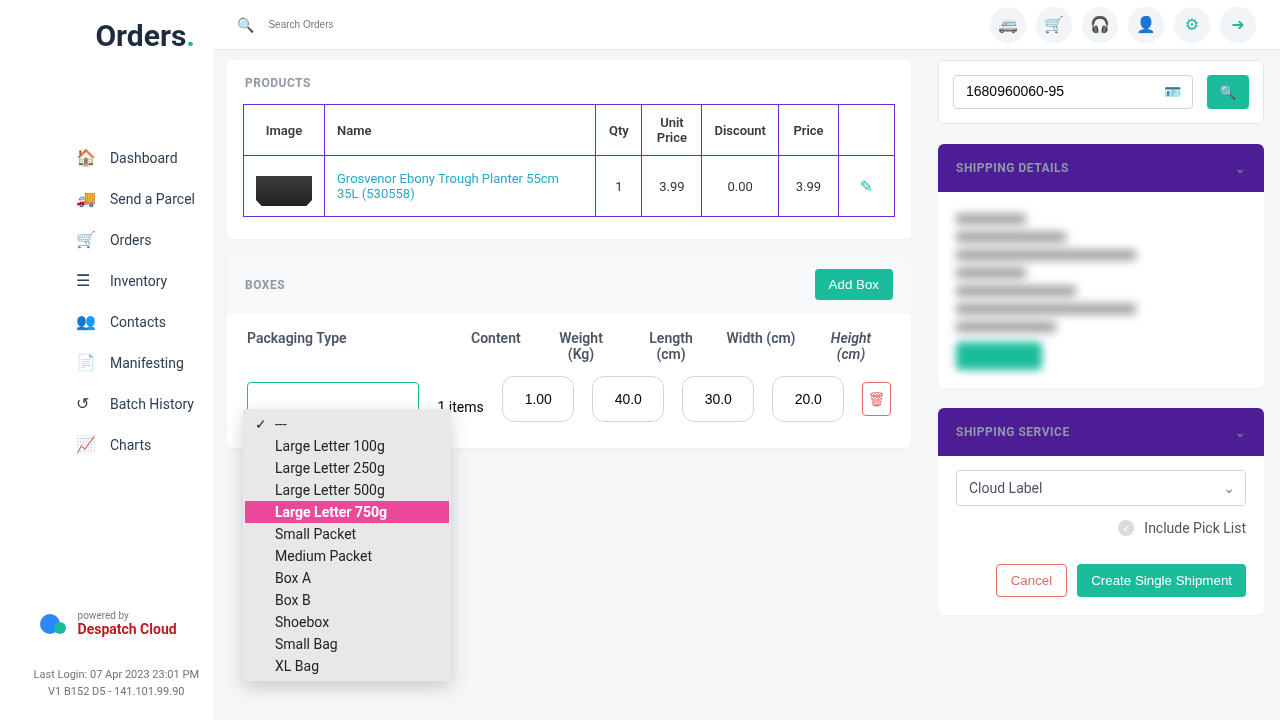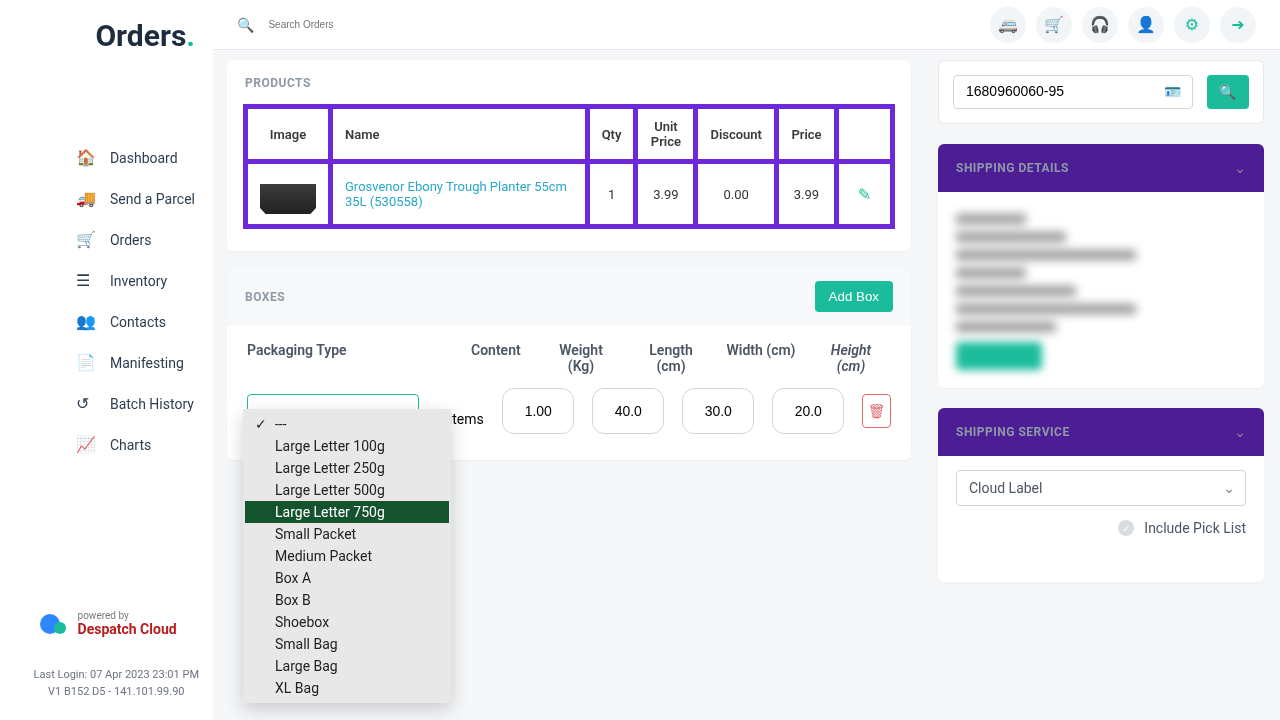--- a/index.html
+++ b/index.html
@@ -29,21 +29,21 @@
   .top-right { margin-left: auto; display: flex; gap: 10px; }
   .icon-btn { width: 36px; height: 36px; border-radius: 50%; background: #f1f5f7; display: flex; align-items: center; justify-content: center; color: #1abc9c; font-size: 16px; cursor: pointer; }
 
   .main { position: absolute; left: 227px; top: 60px; width: 684px; }
   .card { background: #fff; border-radius: 6px; margin-bottom: 16px; box-shadow: 0 1px 2px rgba(0,0,0,0.03); }
   .card-hd { padding: 16px 18px 14px 18px; display:flex; align-items:center; }
   .card-title { color: #8e9aa6; font-size: 12px; font-weight: 700; letter-spacing: 0.5px; }
   .card-body { padding: 0 16px 22px 16px; }
   
   table.products { width: 100%; border-collapse: collapse; }
-  table.products th, table.products td { border: 5px solid #6d28d9; padding: 10px 12px; font-size: 13px; }
+  table.products th, table.products td { border: 1px solid #6d28d9; padding: 10px 12px; font-size: 13px; }
   table.products th { color: #3a3a3a; font-weight: 600; background: #fff; text-align: center;}
   table.products th.left, table.products td.left { text-align: left; }
   .thumb { width: 56px; height: 40px; background: linear-gradient(#444,#222); clip-path: polygon(0 25%, 100% 25%, 100% 85%, 90% 100%, 10% 100%, 0 85%); margin: 0 auto; }
   .link { color: #2aa8c8; cursor: pointer; }
   .edit-icon { color: #1abc9c; font-size: 16px; cursor:pointer;}
 
   .boxes-header { padding: 14px 18px; display: flex; align-items: center; border-bottom: 0; }
   .add-box { margin-left: auto; background: #1abc9c; color: #fff; border: none; padding: 8px 14px; border-radius: 4px; cursor: pointer; }
   .boxes-body { padding: 16px 16px 26px 16px; background:#fff; border-radius:0 0 6px 6px;}
   .boxes-hdrow { display: flex; gap: 18px; color: #4b5563; font-weight: 600; padding: 0 4px 14px 4px; }
@@ -53,21 +53,21 @@
   .boxes-hdrow .col-height { width: 72px; text-align:center;font-style:italic;}
   .boxes-row { display: flex; gap: 18px; align-items: center; padding: 0 4px; }
   .select-box { width: 206px; height: 34px; border: 1px solid #1abc9c; border-radius: 4px; background: #fff; position: relative; cursor:pointer; }
   .content-link { color: #000000; width:56px;margin-top:16px; }
   .num-input { width: 72px; height: 46px; border: 1px solid #d1d5db; border-radius: 12px; text-align: center; font-size: 14px; outline:none; }
   .del-btn { width: 34px; height: 34px; border: 1px solid #e06a6a; border-radius: 4px; display:flex; align-items:center; justify-content:center; color:#e06a6a; cursor:pointer;}
 
   .dropdown { position: absolute; left: 243px; top: 409px; width: 208px; background: #e8e8e8; border-radius:2px; box-shadow: 0 6px 18px rgba(0,0,0,0.18); padding: 4px 2px; max-height: 300px; overflow: visible; z-index: 50;}
   .dd-item { padding: 3px 14px 3px 30px; cursor:pointer; position:relative; color:#222;}
   .dd-item.checked::before { content: "✓"; position:absolute; left: 10px; }
-  .dd-item.hl { background: #14532d; color: #fff; }
+  .dd-item.hl { background: #ec4899; color: #fff; font-weight: bold; }
 
   .right { position: absolute; left: 938px; top: 60px; width: 326px; }
   .search-card { background: #fff; border: 1px solid #e5e7eb; border-radius: 6px; padding: 14px; display:flex; gap: 14px; margin-bottom: 20px;}
   .search-field { flex:1; height: 34px; border: 1px solid #d1d5db; border-radius: 4px; padding: 0 30px 0 12px; position:relative; background:#fff;}
   .search-field input { border:none; outline:none; width: 140px; height:30px; font-size: 14px; }
   .search-field .card-icon { position:absolute; right: 10px; top: 8px; color:#888; }
   .search-btn { width: 42px; height: 34px; background: #1abc9c; border-radius: 4px; display:flex; align-items:center; justify-content:center; color:#fff; cursor:pointer;}
   
   .panel { background: #fff; border-radius: 6px; margin-bottom: 20px; box-shadow: 0 1px 2px rgba(0,0,0,0.03);}
   .panel-hd { padding: 16px 18px; background: #4c1d95; border-radius:6px 6px 0 0; display:flex; align-items:center;}
@@ -226,21 +226,20 @@
     <div class="dd-item">Large Letter 100g</div>
     <div class="dd-item">Large Letter 250g</div>
     <div class="dd-item">Large Letter 500g</div>
     <div class="dd-item hl">Large Letter 750g</div>
     <div class="dd-item">Small Packet</div>
     <div class="dd-item">Medium Packet</div>
     <div class="dd-item">Box A</div>
     <div class="dd-item">Box B</div>
     <div class="dd-item">Shoebox</div>
     <div class="dd-item">Small Bag</div>
-    <div class="dd-item">Large Bag</div>
     <div class="dd-item">XL Bag</div>
   </div>
 
 <div class="right">
   <div class="search-card">
     <div class="search-field">
       <input value="1680960060-95" style="">
       <span class="card-icon">🪪</span>
     </div>
     <div class="search-btn">
@@ -274,15 +273,19 @@
     </div>
     <div class="panel-body">
       <div class="service-select">
         <span>Cloud Label</span>
         <span class="chev">⌄</span>
       </div>
       <div class="pick-row">
         <span class="pick-check">✓</span>
         <span>Include Pick List</span>
       </div>
+      <div class="btn-row">
+        <button class="btn-cancel">Cancel</button>
+        <button class="btn-primary">Create Single Shipment</button>
+      </div>
     </div>
   </div>
 </div>
 
 </body></html>

